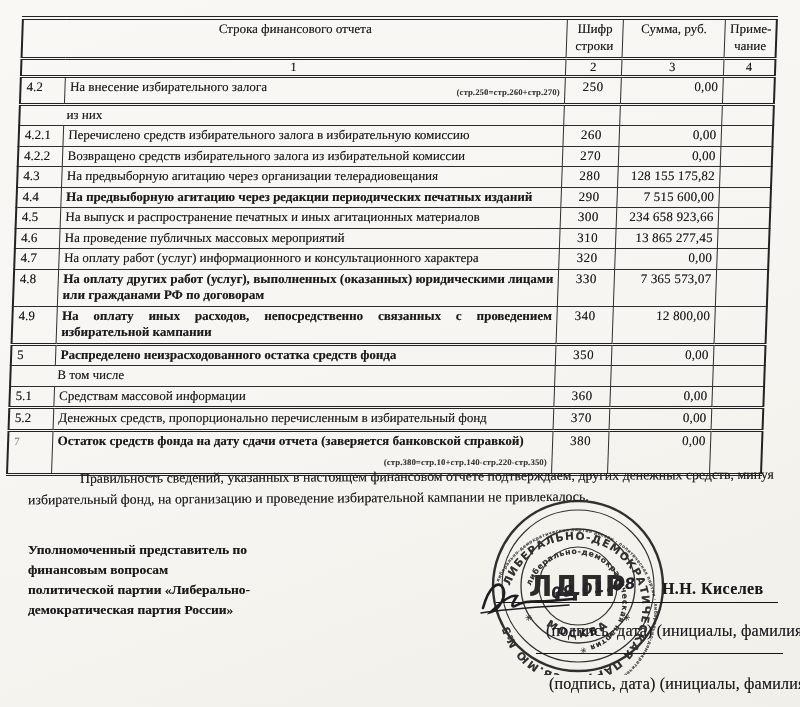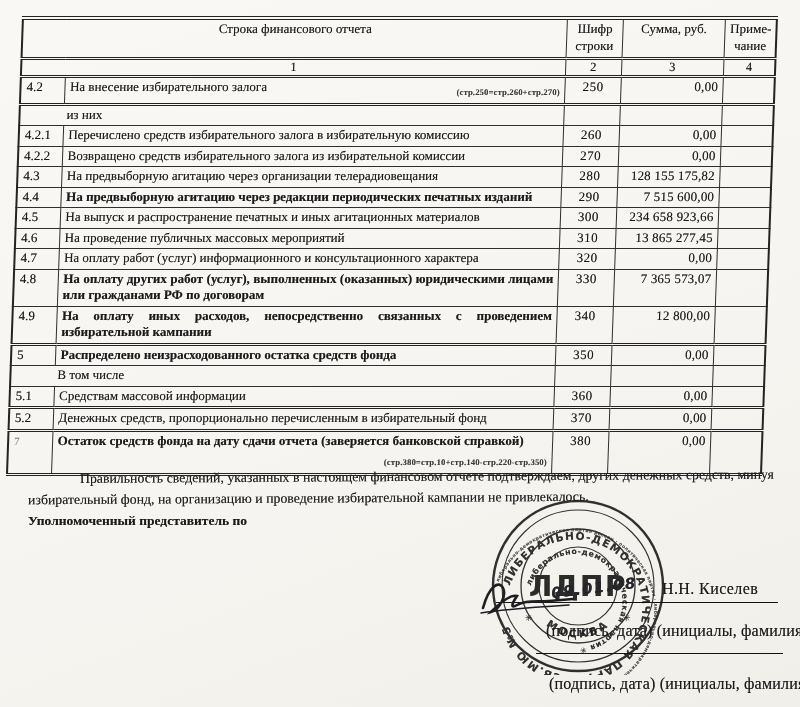--- a/index.html
+++ b/index.html
@@ -35,30 +35,30 @@
   tr.sub td{border-left:none;}
   td.sub-label{padding-left:46px;text-align:left;}
   .formula{float:right;font-size:8.5px;font-weight:bold;letter-spacing:.2px;margin-top:5px;white-space:nowrap;opacity:.85;}
   
   .statement{
     position:absolute;left:28px;top:452px;width:746px;
     font-size:13.8px;line-height:21px;text-indent:52px;text-align:justify;
     transform:rotate(-.35deg);color:#202020;
   }
   
-  .sig-roles{position:absolute;left:28px;top:511px;width:330px;font-weight:bold;font-size:13.5px;line-height:20px;}
+  .sig-roles{position:absolute;left:28px;top:540px;width:330px;font-weight:bold;font-size:13.5px;line-height:20px;}
   .sig-roles .block2{margin-top:27px;}
   
   .sig-line{position:absolute;border-top:1.8px solid #141414;height:0;z-index:4;}
   .line1{left:496px;top:602px;width:282px;}
   .line2{left:536px;top:653px;width:247px;}
   .caption{position:absolute;font-size:16px;font-weight:normal;letter-spacing:.2px;z-index:4;white-space:nowrap;margin-top:16px;}
   .cap1{left:546px;top:606px;}
   .cap2{left:549px;top:659px;}
-  .signer-name{position:absolute;left:662px;top:580px;font-weight:normal;font-size:16px;letter-spacing:.4px;z-index:4;text-align:center;}
+  .signer-name{position:absolute;left:662px;top:580px;font-weight:bold;font-size:16px;letter-spacing:.4px;z-index:4;text-align:center;}
   .hand-date{
     position:absolute;left:551px;top:579px;z-index:6;
     font-family:"DejaVu Sans",sans-serif;font-style:italic;font-weight:bold;
     font-size:15px;letter-spacing:1.5px;color:#26242a;transform:rotate(-7deg);
   }
   .stamp{position:absolute;left:489px;top:497px;z-index:3;opacity:.9;filter:blur(.3px);}
   .sign-svg{position:absolute;left:477px;top:572px;z-index:6;}
 </style>
 </head>
 <body>
@@ -215,20 +215,23 @@
       <td class="amount-cell">0,00</td>
       <td class="note-cell"></td>
     </tr>
   </tbody>
   </table>
 
   <p class="statement">Правильность сведений, указанных в настоящем финансовом отчете подтверждаем, других денежных средств, минуя избирательный фонд, на организацию и проведение избирательной кампании не привлекалось.</p>
 
   <div class="sig-roles">
     <div>Уполномоченный представитель по</div>
+    <div>финансовым вопросам</div>
+    <div>политической партии «Либерально-</div>
+    <div>демократическая партия России»</div>
   </div>
 
   <svg class="stamp" width="178" height="178" viewBox="0 0 178 178">
     <g fill="none" stroke="#1c1c1c">
       <circle cx="89" cy="89" r="85" stroke-width="2.4"></circle>
       <circle cx="89" cy="89" r="76" stroke-width="1.1"></circle>
       <circle cx="89" cy="89" r="57" stroke-width="1.3"></circle>
       <circle cx="89" cy="89" r="39" stroke-width="1.2"></circle>
     </g>
     <defs>

